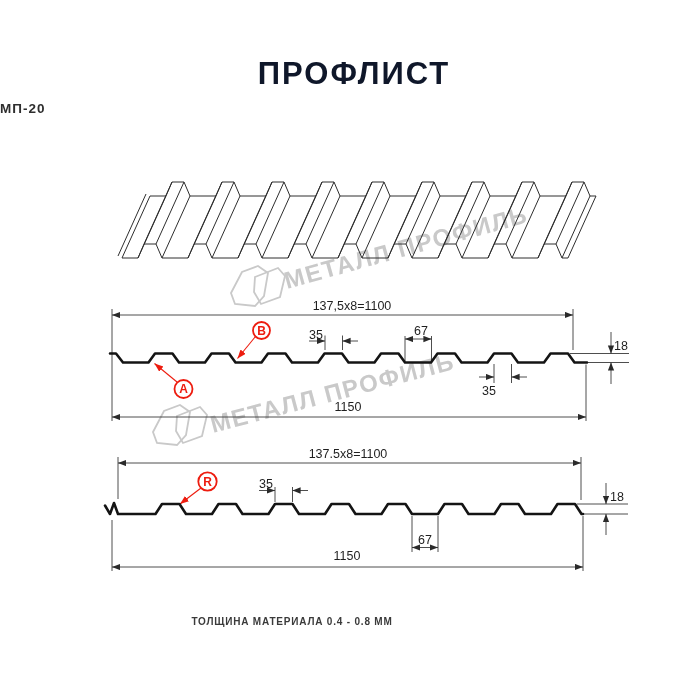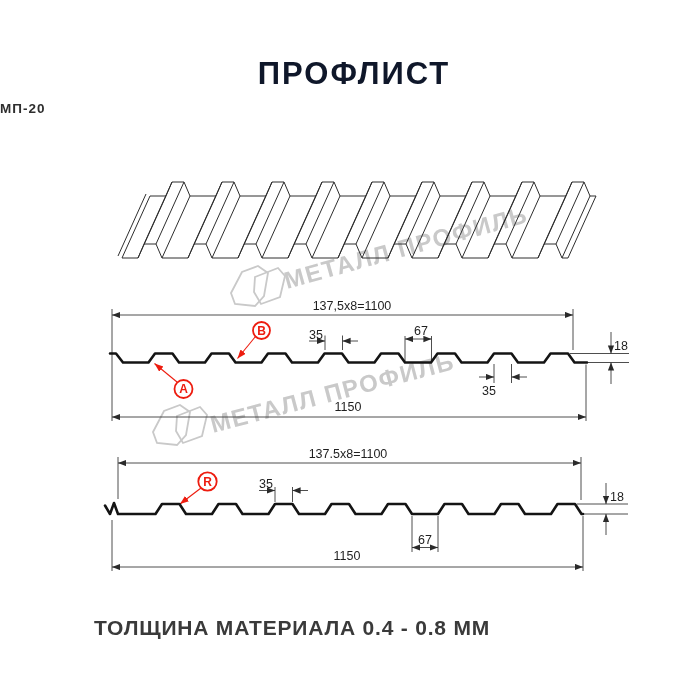--- a/index.html
+++ b/index.html
@@ -3,21 +3,21 @@
 <meta charset="utf-8">
 <style>
   html,body{margin:0;padding:0;background:#fff;}
   .page{position:relative;width:700px;height:700px;background:#ffffff;overflow:hidden;
         font-family:"Liberation Sans",sans-serif;}
   .title{position:absolute;top:56px;left:4px;width:700px;text-align:center;
          font-size:31px;font-weight:800;letter-spacing:2px;color:#0f172a;}
   .subtitle{position:absolute;top:101px;left:0;width:700px;text-align:left;
          font-size:13.5px;font-weight:700;letter-spacing:1px;color:#2e2e2e;}
   .footer-note{position:absolute;top:616px;left:0;width:584px;text-align:center;
-         font-size:21px;font-weight:600;letter-spacing:.8px;color:#3a3a3a;}
+         font-size:10px;font-weight:600;letter-spacing:.8px;color:#3a3a3a;}
   svg.draw{position:absolute;left:0;top:0;width:700px;height:700px;}
   .dim{stroke:#3a3a3a;stroke-width:.9;fill:none;}
   .prof{stroke:#141414;stroke-width:2.6;fill:none;stroke-linejoin:round;stroke-linecap:round;}
   .w3d{stroke:#2e2e2e;stroke-width:1;fill:none;stroke-linejoin:round;}
   .dimtext{font-family:"Liberation Sans",sans-serif;font-size:12.5px;fill:#1f1f1f;}
   .mid{text-anchor:middle;}
   .redlead{stroke:var(--accent,#ed1c0f);stroke-width:1.1;fill:none;}
   .lblcirc{fill:#fff;stroke:var(--accent,#ed1c0f);stroke-width:1.8;}
   .lbltext{font-family:"Liberation Sans",sans-serif;font-size:12px;font-weight:bold;
            fill:var(--accent,#ed1c0f);text-anchor:middle;}

